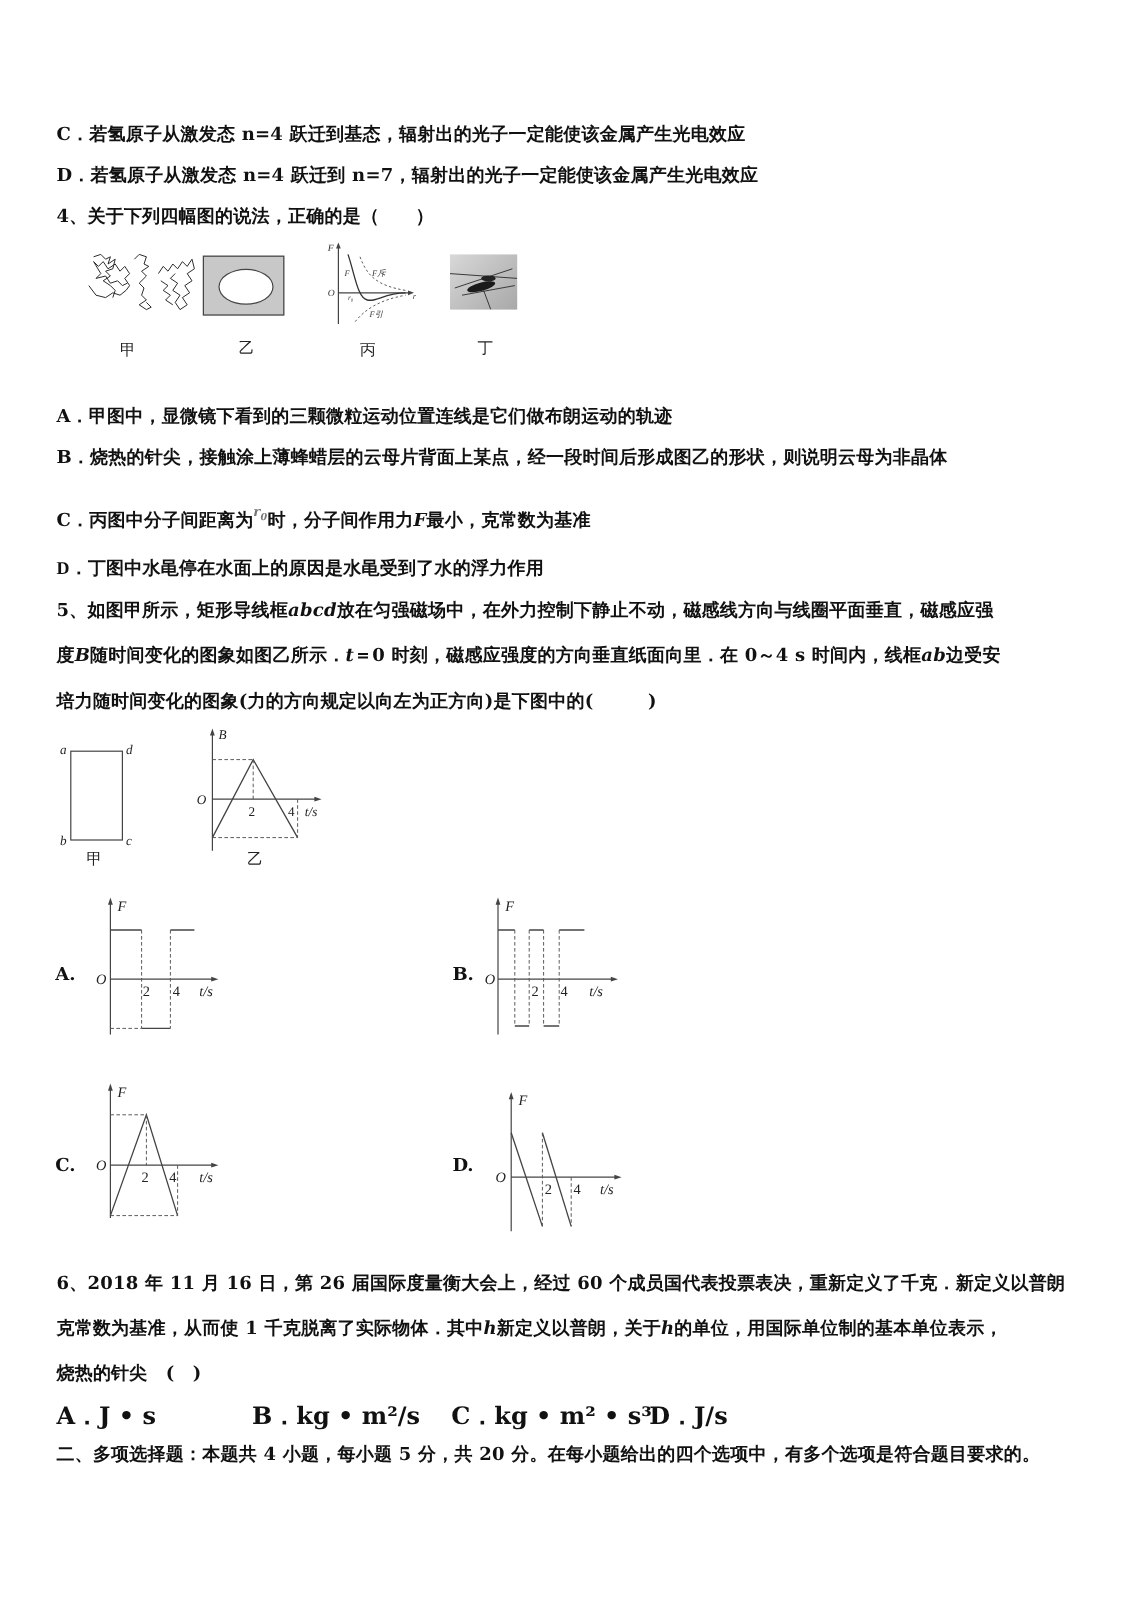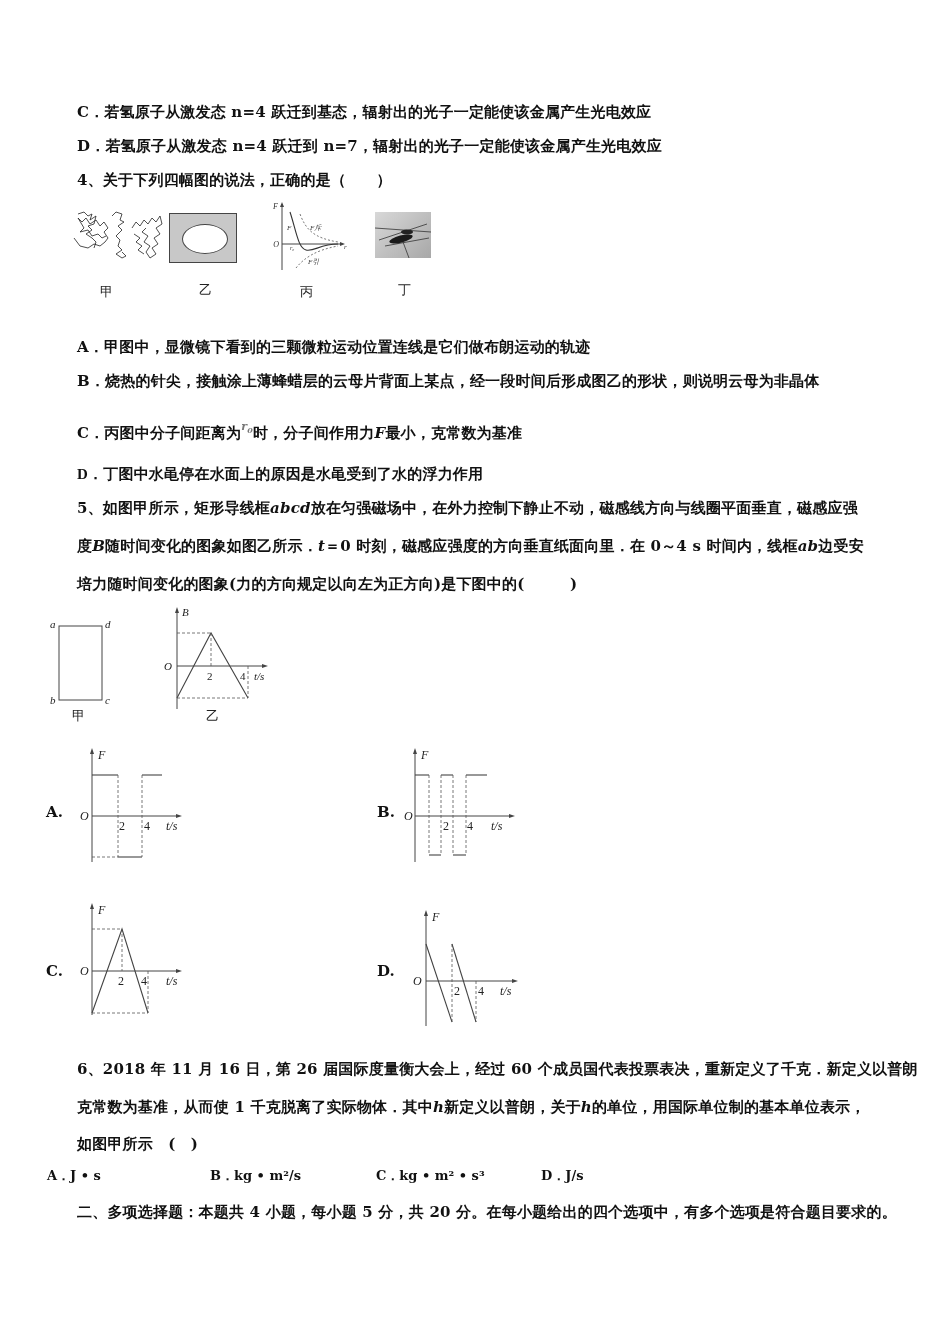--- a/index.html
+++ b/index.html
@@ -3,29 +3,29 @@
 <meta charset="utf-8">
 <style>
   html, body { margin: 0; padding: 0; background: #ffffff; }
   body {
     width: 950px; height: 1344px; position: relative; overflow: hidden;
     font-family: "DejaVu Serif", "Liberation Serif", serif;
     color: #111111;
   }
   .line {
     position: absolute; left: 47px; font-size: 15px; line-height: 20px;
-    white-space: nowrap; letter-spacing: 0.2px; margin-left: 30px;
+    white-space: nowrap; letter-spacing: 0.2px;
   }
   .bold { font-weight: bold; }
   .it { font-style: italic; font-weight: bold; }
   .fig { position: absolute; }
   .cap { position: absolute; font-size: 13px; font-family: "DejaVu Sans", sans-serif; color: #222; }
   svg text { font-family: "Liberation Serif", "DejaVu Serif", serif; }
   .optlabel { position: absolute; font-size: 15px; font-weight: bold; }
-  .units span.u { position: absolute; font-size: 13px; white-space: nowrap; }
+  .units span.u { position: absolute; font-size: 20px; white-space: nowrap; }
   .r0 { font-size: 11px; font-style: italic; color: #777; vertical-align: 8px; }
 </style>
 </head>
 <body>
 
 <div class="line bold" style="top:102px;">C．若氢原子从激发态 n=4 跃迁到基态，辐射出的光子一定能使该金属产生光电效应</div>
 <div class="line bold" style="top:136px;">D．若氢原子从激发态 n=4 跃迁到 n=7，辐射出的光子一定能使该金属产生光电效应</div>
 
 <div class="line bold" style="top:170px;">4、关于下列四幅图的说法，正确的是（　　）</div>
 
@@ -208,21 +208,21 @@
     <text x="44" y="89" font-size="12" fill="#222">2</text>
     <text x="68" y="89" font-size="12" fill="#222">4</text>
     <text x="90" y="89" font-size="12" font-style="italic" fill="#222">t/s</text>
   </svg>
 </div>
 
 <div class="line bold" style="top:1059px;">6、2018 年 11 月 16 日，第 26 届国际度量衡大会上，经过 60 个成员国代表投票表决，重新定义了千克．新定义以普朗</div>
 <div class="line bold" style="top:1097px;">
   <span>克常数为基准，从而使 1 千克脱离了实际物体．其中</span><span class="it">h</span><span>新定义以普朗，关于</span><span class="it">h</span><span>的单位，用国际单位制的基本单位表示，</span>
 </div>
-<div class="line bold" style="top:1134px;">如图甲所示　(　)</div>
+<div class="line bold" style="top:1134px;">烧热的针尖　(　)</div>
 
 <div class="units bold" style="position:absolute; left:0; top:1167px; width:950px; height:22px;">
   <span class="u" style="left:47px;">A．J • s</span>
   <span class="u" style="left:210px;">B．kg • m²/s</span>
   <span class="u" style="left:376px;text-align:right;">C．kg • m² • s³</span>
   <span class="u" style="left:541px;">D．J/s</span>
 </div>
 
 <div class="line bold" style="top:1202px;">二、多项选择题：本题共 4 小题，每小题 5 分，共 20 分。在每小题给出的四个选项中，有多个选项是符合题目要求的。</div>
 

